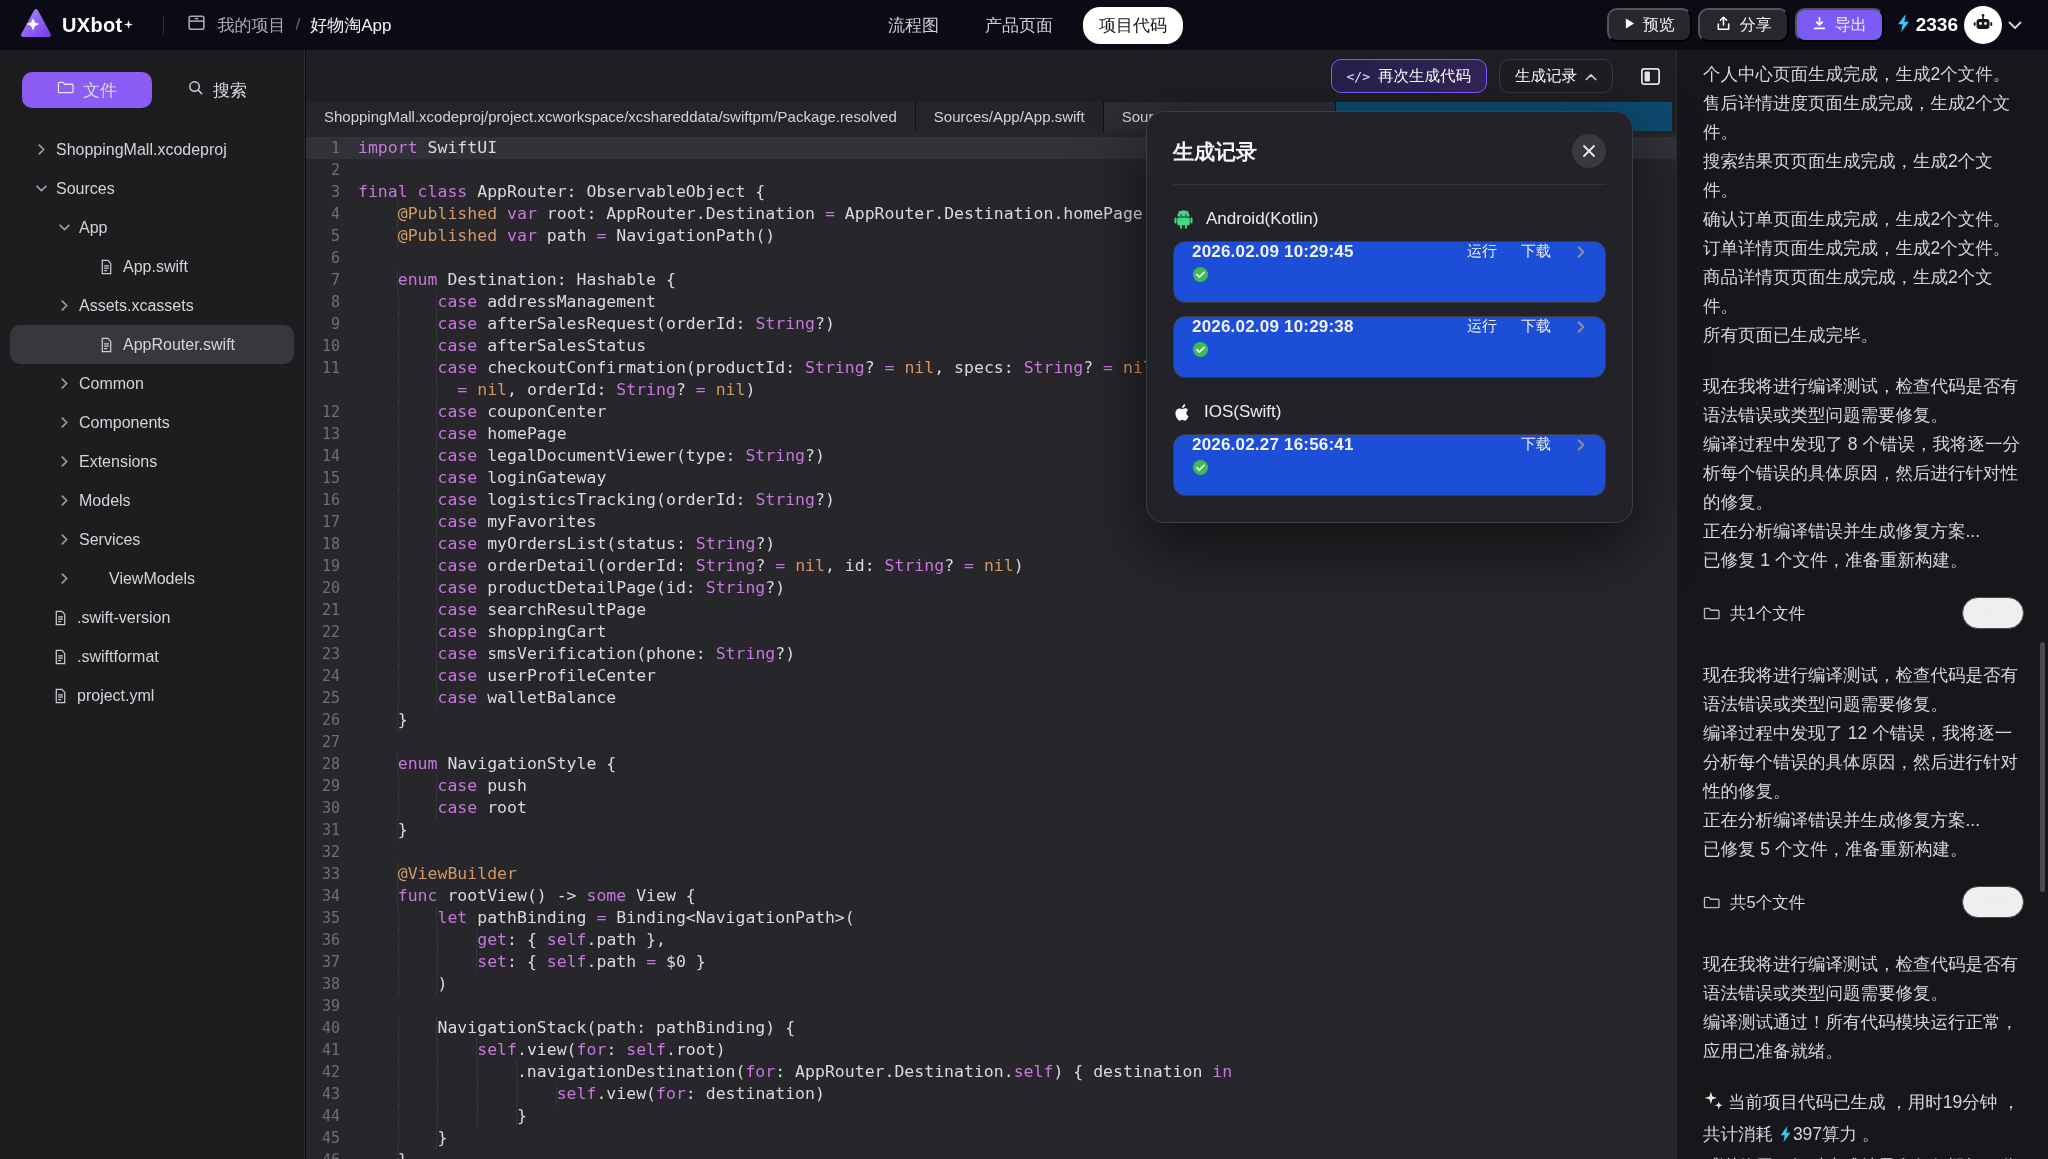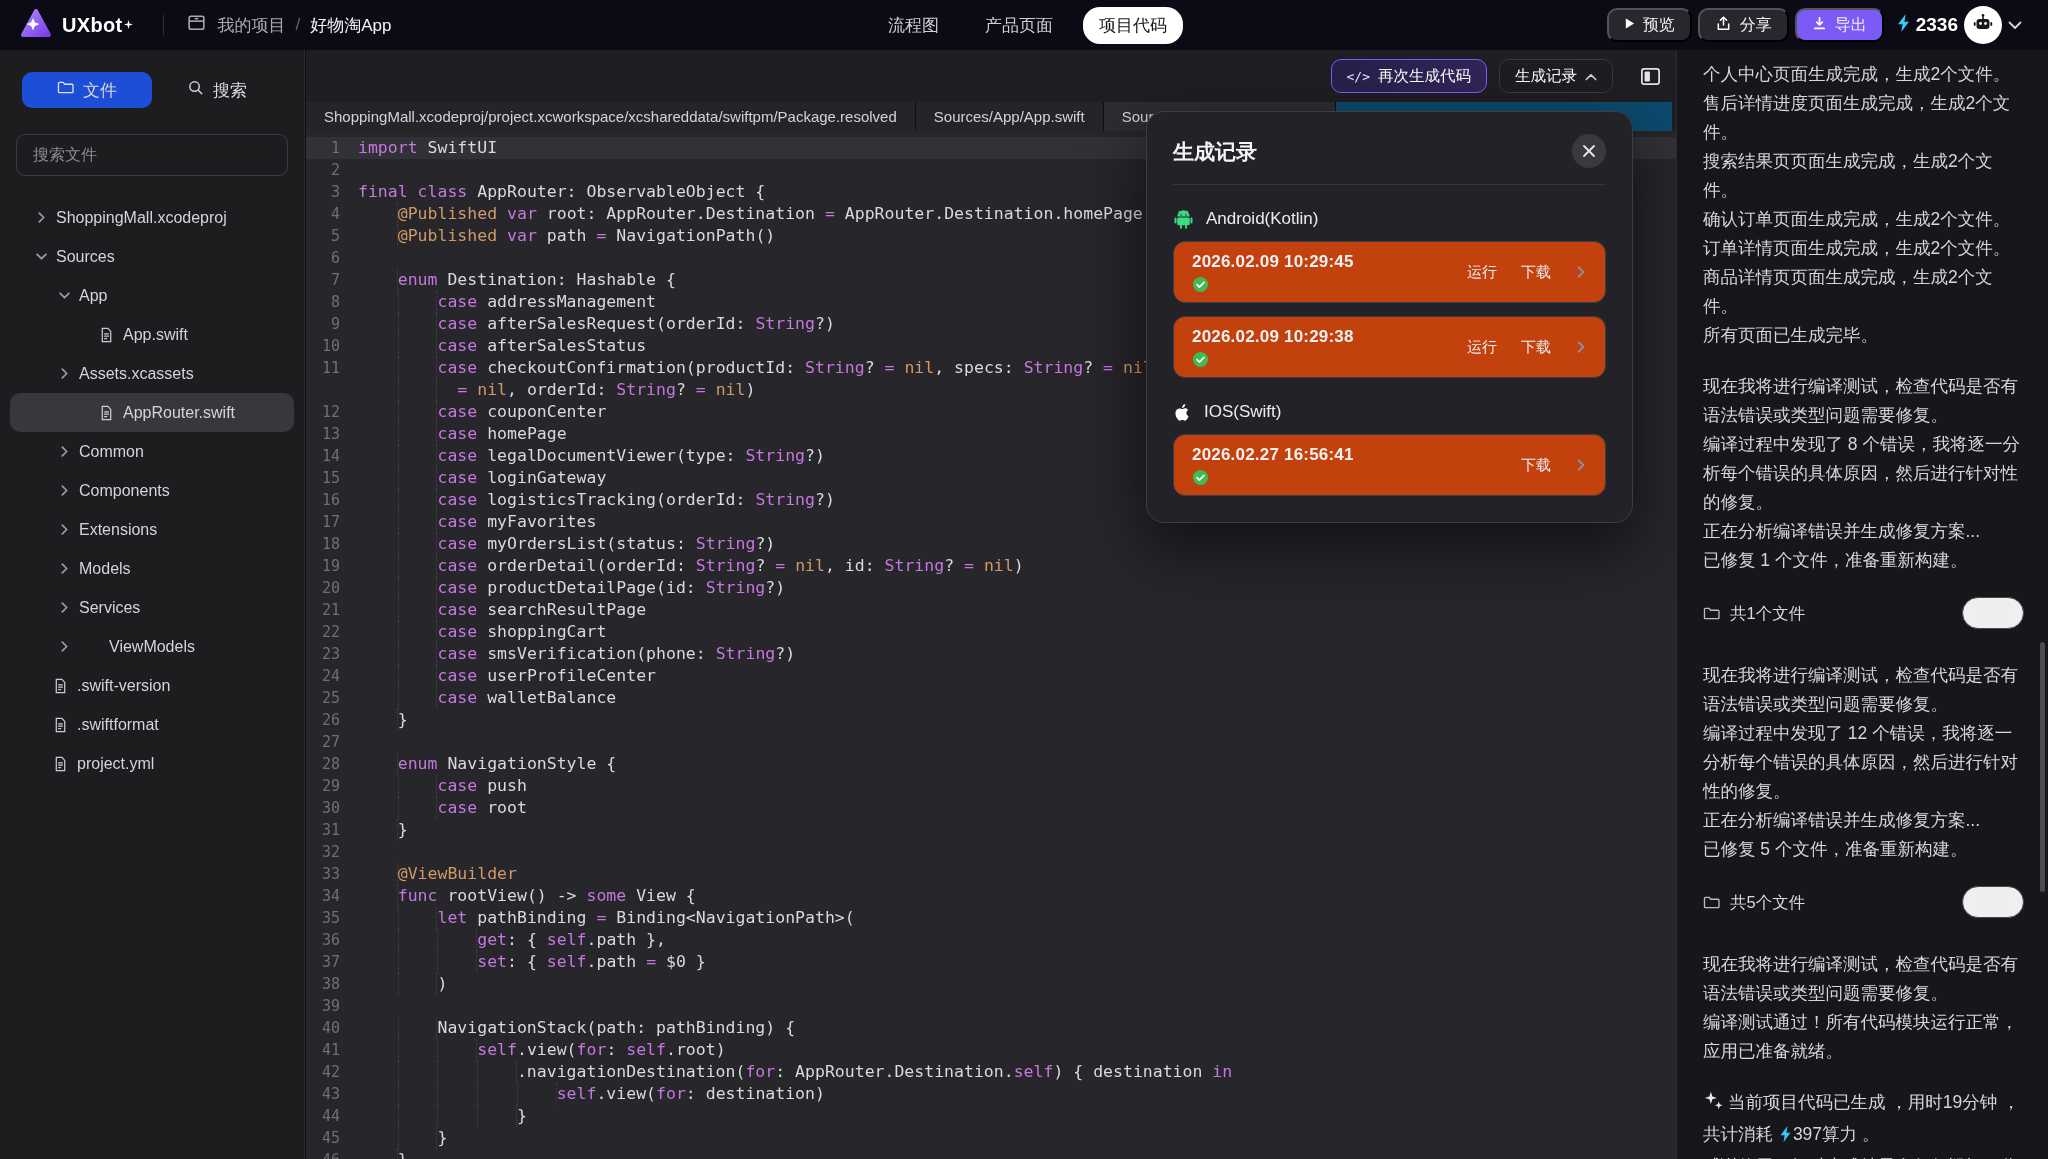--- a/index.html
+++ b/index.html
@@ -31,21 +31,21 @@
   
   .main{position:absolute;top:50px;left:0;right:0;bottom:0;}
   .sidebar{position:absolute;left:0;top:0;bottom:0;width:305px;background:#1d1d20;border-right:1px solid #2b2b31;}
   .editor{position:absolute;left:306px;top:0;bottom:0;width:1370px;background:#1e1e23;}
   .chat{position:absolute;right:0;top:0;bottom:0;width:372px;background:#17171b;border-left:1px solid #2c2c31;overflow:hidden;}
 
   
   .side-tabs{display:flex;margin:22px 22px 0 22px;}
   .side-tab{flex:1;height:36px;border-radius:10px;display:flex;align-items:center;justify-content:center;
             gap:9px;font-size:17px;color:#d9d9de;}
-  .side-tab.active{background:#1d4ed8;}
+  .side-tab.active{background:#8b5cf6;}
   .search-box{margin:26px 16px 0 16px;height:42px;border:1px solid #3c3c43;border-radius:9px;
               display:flex;align-items:center;padding:0 14px;}
   .search-box input{background:transparent;border:none;outline:none;color:#d6d6da;font-size:16px;width:100%;
                     font-family:inherit;}
   .search-box input::placeholder{color:#8a8a93;}
   .tree{margin-top:22px;}
   .trow{height:39px;display:flex;align-items:center;gap:9px;font-size:16px;color:#d4d4d9;
         margin:0 10px;border-radius:10px;padding-right:8px;}
   .trow.selected{background:#37373d;}
   .chev{display:inline-flex;width:12px;justify-content:center;flex:none;}
@@ -79,22 +79,22 @@
   
   .modal{position:absolute;left:1146px;top:111px;width:487px;height:412px;background:#222228;
          border:1px solid #3d3d44;border-radius:18px;box-shadow:0 24px 64px rgba(0,0,0,.55);
          padding:22px 26px 0 26px;z-index:10;}
   .modal-head{display:flex;justify-content:space-between;align-items:flex-start;}
   .modal-title{font-size:21px;font-weight:600;color:#f5f5f8;padding-top:4px;}
   .modal-close{width:34px;height:34px;border-radius:50%;background:#39393f;display:flex;
                align-items:center;justify-content:center;}
   .modal-divider{border-top:1px solid #34343a;margin-top:16px;}
   .plat-head{display:flex;align-items:center;gap:12px;margin-top:22px;font-size:17px;color:#ececf0;height:24px;}
-  .gen-card{margin-top:10px;height:62px;border:1px solid #3b3b42;background:#c2410c;border-radius:12px;
-            display:flex;align-items:center;justify-content:space-between;padding:0 18px;}
+  .gen-card{margin-top:10px;height:62px;border:1px solid #3b3b42;background:#1d4ed8;border-radius:12px;
+            display:flex;align-items:flex-start;justify-content:space-between;padding:0 18px;}
   .gen-card + .gen-card{margin-top:13px;}
   .gc-left{display:flex;flex-direction:column;justify-content:center;gap:4px;}
   .gc-time{font-size:17px;font-weight:600;color:#f1f1f4;letter-spacing:.2px;}
   .gc-right{display:flex;align-items:center;gap:24px;}
   .gc-act{font-size:15px;color:#ececf0;}
 
   
   .chat-inner{padding:10px 24px 30px 26px;font-size:17.5px;line-height:29px;color:#d6d6da;}
   .cblock{margin:0 0 22px 0;}
   .cline{}
@@ -223,23 +223,20 @@
         <div class="side-tab">
           <span>
             <svg width="17" height="17" viewBox="0 0 18 18" fill="none" stroke="#cfcfd5" stroke-width="1.6" stroke-linecap="round">
               <circle cx="8" cy="8" r="5"></circle>
                 <path d="M12 12l3.6 3.6"></path>
             </svg>
           </span>
           <span>搜索</span>
         </div>
       </div>
-      <div class="search-box">
-        <input placeholder="搜索文件" style="">
-      </div>
       <div class="tree" id="tree">
           <div class="trow" style="padding-left: 25px;">
             <span class="chev">
               <svg width="11" height="11" viewBox="0 0 10 10" fill="none" stroke="#9a9aa2" stroke-width="1.6" stroke-linecap="round" stroke-linejoin="round">
                 <path d="M3 1l4 4-4 4"></path>
               </svg>
             </span>
             <span>ShoppingMall.xcodeproj</span>
           </div>
           <div class="trow" style="padding-left: 25px;">

